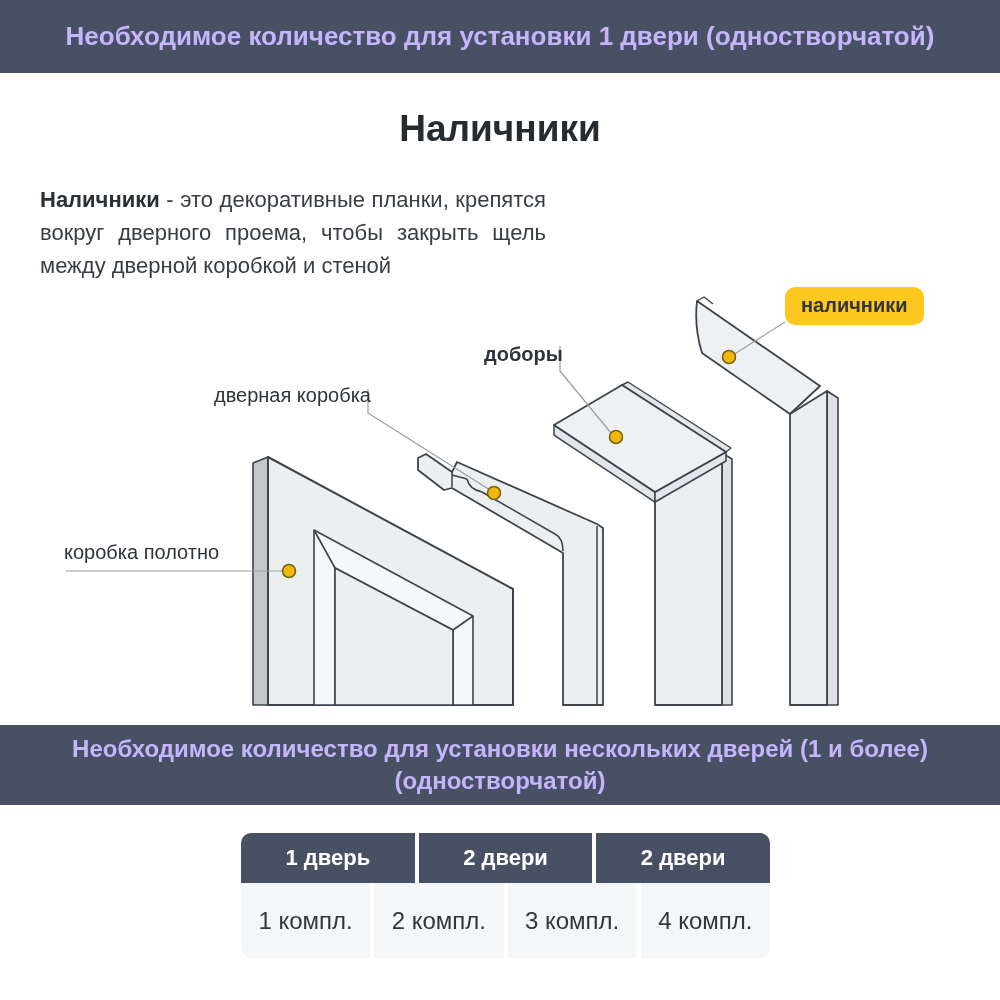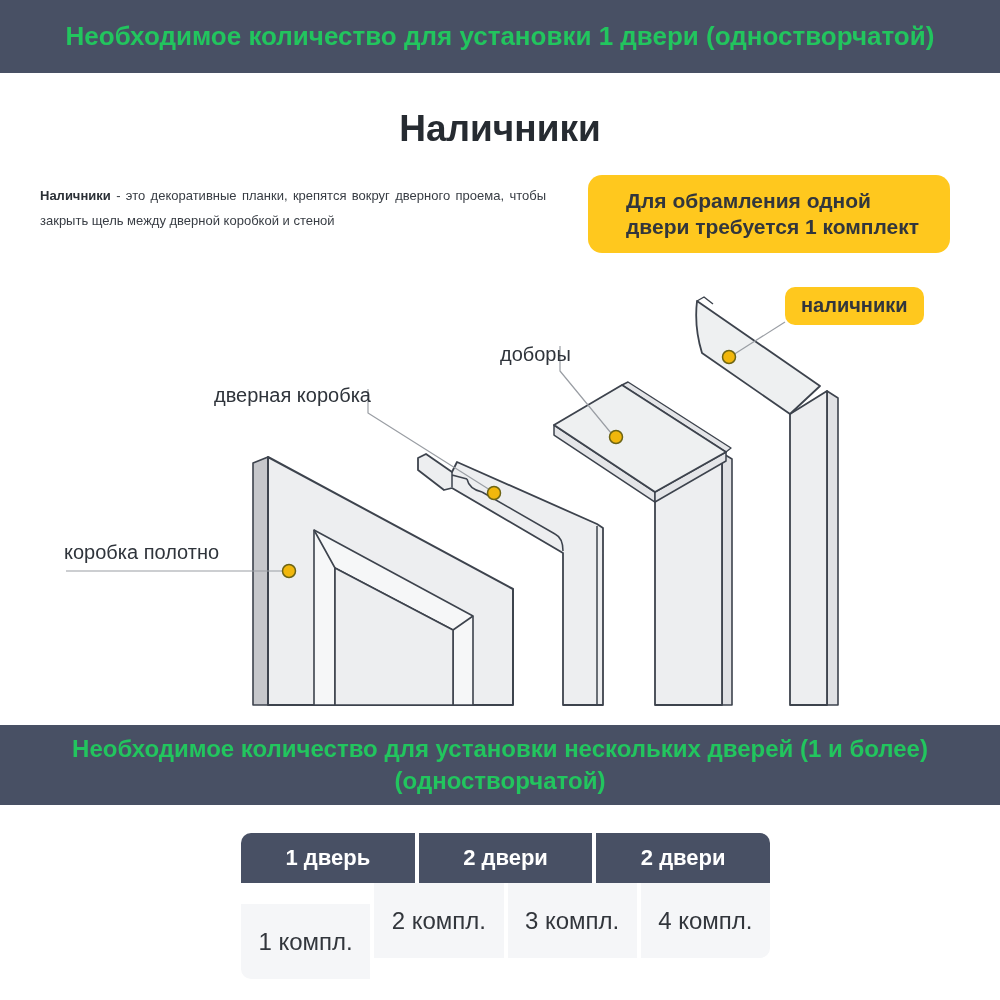--- a/index.html
+++ b/index.html
@@ -1,72 +1,69 @@
 <!DOCTYPE html>
 <html><head>
 <meta charset="utf-8">
 <style>
   html,body{margin:0;padding:0;}
   body{font-family:"Liberation Sans", sans-serif; background:#ffffff;}
   .page{position:relative;width:1000px;height:1000px;background:#ffffff;overflow:hidden;}
 
-  .banner{position:absolute;left:0;width:1000px;background:#485064;color:#22c55e;
+  .banner{position:absolute;left:0;width:1000px;background:#485064;color:#c4b5fd;
           display:flex;flex-direction:column;align-items:center;justify-content:center;
           font-weight:bold;text-align:center;}
   .banner-top{top:0;height:73px;font-size:26px;}
   .banner-bottom{top:725px;height:80px;font-size:24px;line-height:32px;}
 
   .page-title{position:absolute;top:108px;left:0;width:1000px;text-align:center;
               font-size:37px;font-weight:bold;color:#262b31;}
 
-  .definition{position:absolute;left:40px;top:183px;width:506px;font-size:13px;
-              line-height:25px;color:#383d44;text-align:justify;}
+  .definition{position:absolute;left:40px;top:183px;width:506px;font-size:22px;
+              line-height:33px;color:#383d44;text-align:justify;}
   .definition b{color:#2b3036;}
 
   .note-box{position:absolute;left:588px;top:175px;width:362px;height:78px;box-sizing:border-box;
             background:#FFC81E;border-radius:14px;padding:13px 22px 0 38px;
             font-size:21px;line-height:26px;font-weight:bold;color:#32363c;}
 
   .diagram-svg{position:absolute;left:0;top:0;width:1000px;height:1000px;z-index:1;}
 
   .diag-label{position:absolute;z-index:2;font-size:20px;color:#2f343b;white-space:nowrap;}
   .label-leaf{left:64px;top:541px;}
   .label-frame{left:214px;top:384px;}
-  .label-ext{left:500px;top:343px;}
+  .label-ext{left:484px;top:343px;font-weight:bold;}
   .label-casings{left:785px;top:287px;background:#FFC81E;border-radius:10px;
                  padding:7px 16px 8px 16px;font-weight:bold;color:#32363c;}
 
   .qty-table{position:absolute;left:230px;top:833px;width:540px;z-index:2;}
   .tr{display:flex;gap:4px;padding-left:11px;}
   .tr + .tr{margin-top:0px;}
   .th{flex:1;height:50px;background:#485064;color:#ffffff;font-weight:bold;font-size:22px;
       display:flex;align-items:center;justify-content:center;}
   .th:first-child{border-top-left-radius:10px;}
   .th:last-child{border-top-right-radius:10px;}
   .td{flex:1;height:75px;background:#F5F6F8;color:#32363c;font-size:24px;
       display:flex;align-items:center;justify-content:center;}
-  .td:first-child{border-bottom-left-radius:10px;margin-top:21px;}
+  .td:first-child{border-bottom-left-radius:10px;}
   .td:last-child{border-bottom-right-radius:10px;}
 </style>
 </head>
 <body>
 
 <div class="page">
 
   <div class="banner banner-top">
     <div>Необходимое количество для установки 1 двери (одностворчатой)</div>
   </div>
 
   <div class="page-title">Наличники</div>
 
   <div class="definition"><b>Наличники</b><span> - это декоративные планки, крепятся вокруг дверного проема, чтобы закрыть щель между дверной коробкой и стеной</span></div>
 
-  <div class="note-box">
-    <span>Для обрамления одной двери требуется 1 комплект</span>
-  </div>
 
   <svg class="diagram-svg" viewBox="0 0 1000 1000" xmlns="http://www.w3.org/2000/svg">
     <g stroke="#3d434d" stroke-width="1.8" stroke-linejoin="round" fill="none">
 
       <g>
         <path d="M253,463 L268,457 L268,705 L253,705 Z" fill="#c6c7cb" stroke-width="1.6"></path>
         <path d="M268,457 L513,589 L513,705 L268,705 Z" fill="#edeef0" stroke-width="2"></path>
         <path d="M314,530 L473,616 L473,705 L453,705 L453,630 L335,568 L335,705 L314,705 Z" fill="#f6f7f8" stroke-width="1.6"></path>
         <path d="M335,568 L453,630 L453,705 L335,705 Z" fill="#edeef0" stroke-width="1.6"></path>
         <path d="M314,530 L335,568 M473,616 L453,630" stroke-width="1.6"></path>

